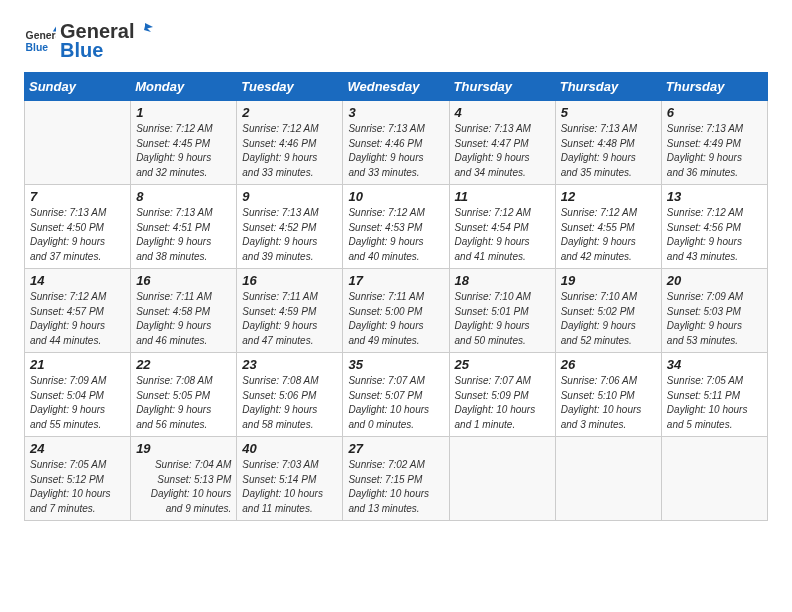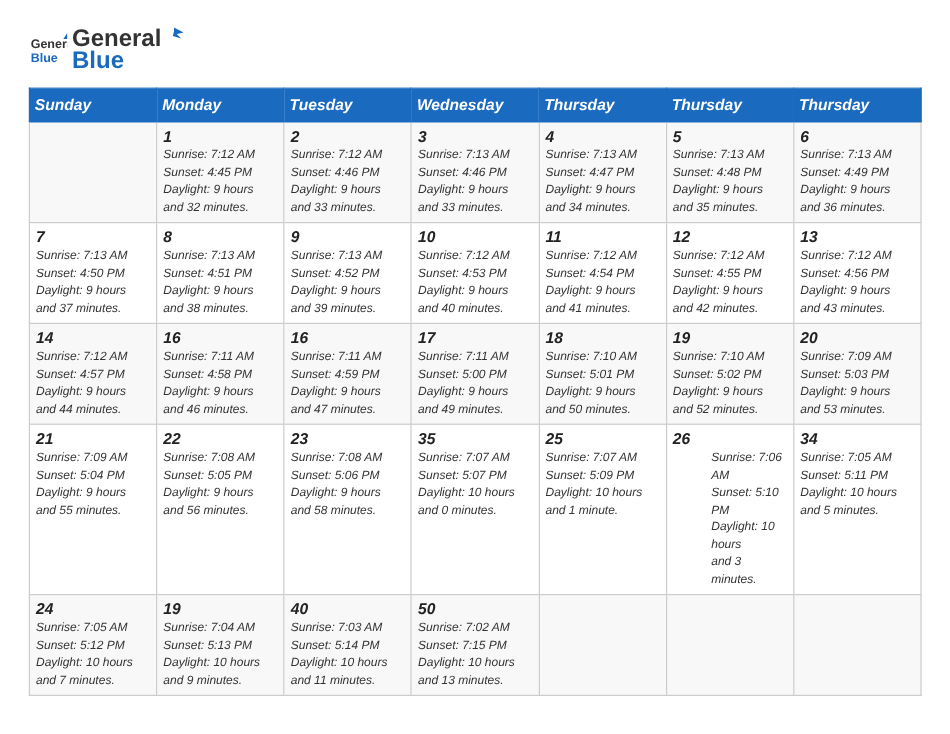--- a/index.html
+++ b/index.html
@@ -298,21 +298,21 @@
         </td>
         <td>
           <span class="day-number">25</span>
           <div class="cell-info" style="white-space: pre-line;">Sunrise: 7:07 AM
 Sunset: 5:09 PM
 Daylight: 10 hours
 and 1 minute.</div>
         </td>
         <td>
           <span class="day-number">26</span>
-          <div class="cell-info" style="white-space: pre-line; margin-left: 32px;">Sunrise: 7:06 AM
+          <div class="cell-info" style="white-space: pre-line;">Sunrise: 7:06 AM
 Sunset: 5:10 PM
 Daylight: 10 hours
 and 3 minutes.</div>
         </td>
         <td>
           <span class="day-number">34</span>
           <div class="cell-info" style="white-space: pre-line;">Sunrise: 7:05 AM
 Sunset: 5:11 PM
 Daylight: 10 hours
 and 5 minutes.</div>
@@ -321,34 +321,34 @@
       <tr>
         <td>
           <span class="day-number">24</span>
           <div class="cell-info" style="white-space: pre-line;">Sunrise: 7:05 AM
 Sunset: 5:12 PM
 Daylight: 10 hours
 and 7 minutes.</div>
         </td>
         <td>
           <span class="day-number">19</span>
-          <div class="cell-info" style="white-space: pre-line;">Sunrise: 7:04 AM
+          <div class="cell-info" style="white-space: pre-line; text-align: right;">Sunrise: 7:04 AM
 Sunset: 5:13 PM
 Daylight: 10 hours
 and 9 minutes.</div>
         </td>
         <td>
           <span class="day-number">40</span>
           <div class="cell-info" style="white-space: pre-line;">Sunrise: 7:03 AM
 Sunset: 5:14 PM
 Daylight: 10 hours
 and 11 minutes.</div>
         </td>
         <td>
-          <span class="day-number">50</span>
+          <span class="day-number">27</span>
           <div class="cell-info" style="white-space: pre-line;">Sunrise: 7:02 AM
 Sunset: 7:15 PM
 Daylight: 10 hours
 and 13 minutes.</div>
         </td>
         <td></td>
         <td></td>
         <td></td>
       </tr>
     </tbody>

